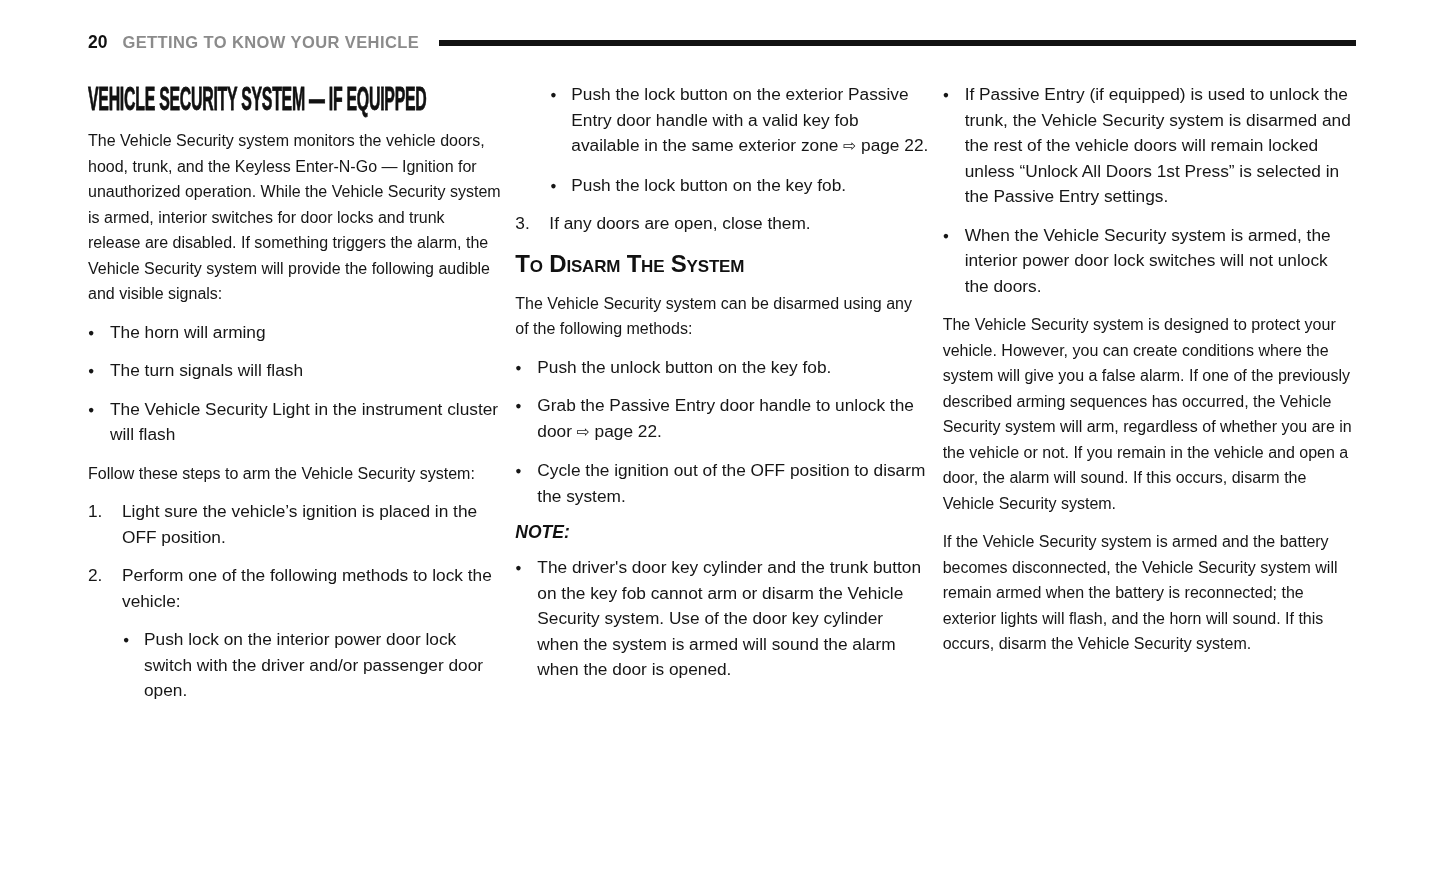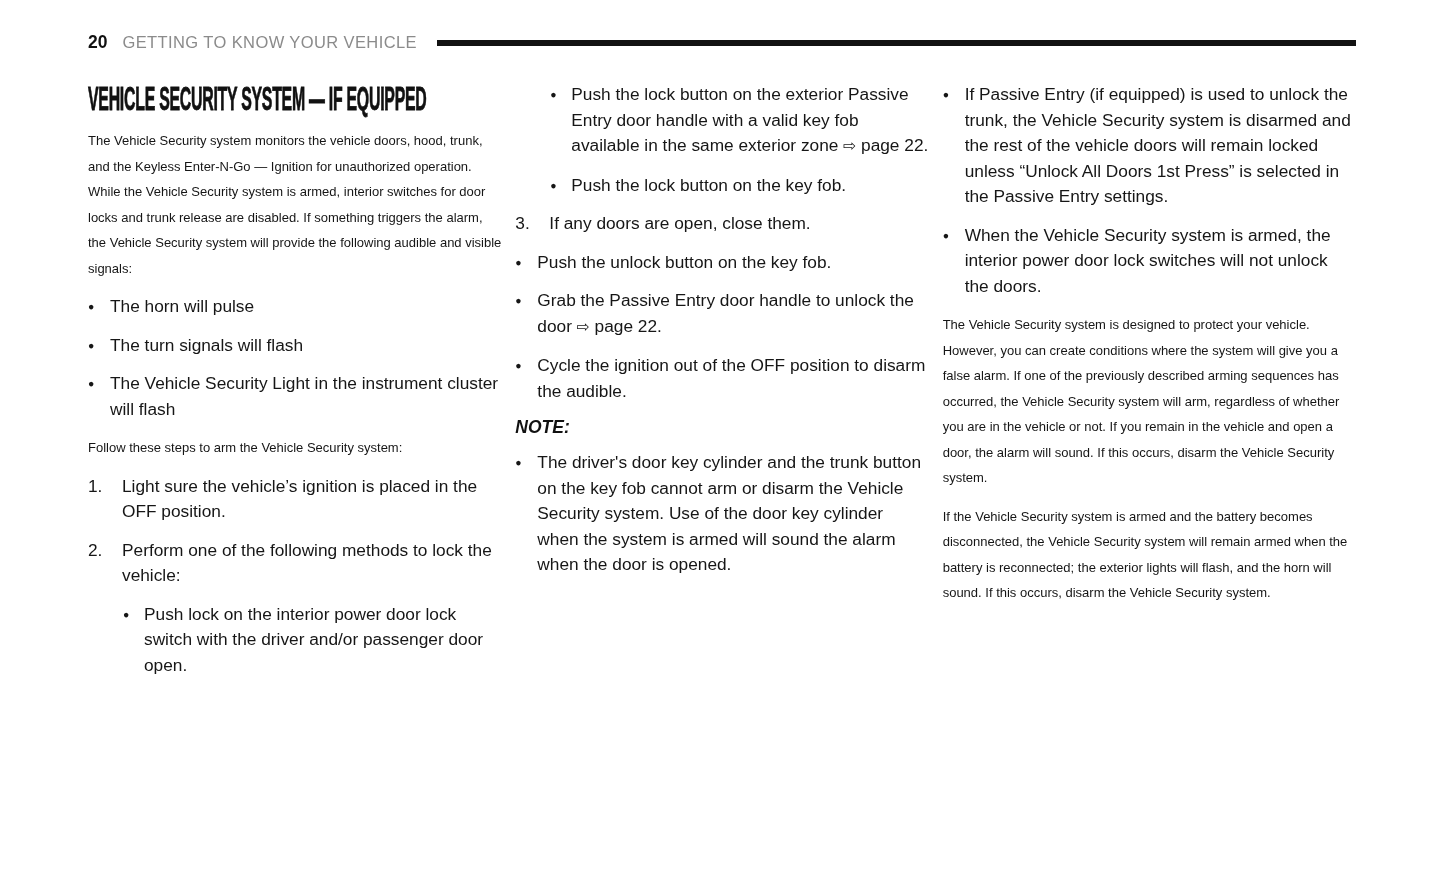--- a/index.html
+++ b/index.html
@@ -13,40 +13,40 @@
   .page-header {
     position: absolute; top: 32px; left: 88px; right: 89px;
     display: flex; align-items: center;
   }
   .page-num {
     font-size: 17.5px; font-weight: bold; color: #111;
     flex: 0 0 auto;
   }
   .chapter {
     font-size: 16.5px; color: #8b8b8b; letter-spacing: 0.4px;
-    margin-left: 15px; flex: 0 0 auto; font-weight: 400; text-align: center;
+    margin-left: 15px; flex: 0 0 auto; font-weight: 700; text-align: center;
   }
   .header-rule {
     flex: 1 1 auto; height: 6px; background: #121212; margin-left: 20px;
     margin-top: 1px;
   }
   .columns {
     position: absolute; top: 82px; left: 88px; right: 89px;
     display: flex; gap: 14px;
   }
   .col { flex: 1 1 0; min-width: 0; }
   .article-title {
     margin: 0 0 13px 0;
     font-size: 33px; font-weight: bold; line-height: 33px;
     letter-spacing: -0.5px; white-space: nowrap;
     transform: scaleX(0.48); transform-origin: 0 50%;
     -webkit-text-stroke: 0.8px #111;
     color: #111;
   }
-  .para { margin: 0 0 13px 0; font-size: 13px; line-height: 25.5px; }
+  .para { margin: 0 0 13px 0; font-size: 16px; line-height: 25.5px; }
   .section-heading {
     margin: 9px 0 13px 0;
     font-size: 24px; font-weight: bold; color: #111;
     font-variant: small-caps; letter-spacing: -0.2px; line-height: 28px;
   }
   .note-heading {
     margin: 4px 0 12px 0; font-size: 17.5px; font-weight: bold; color: #111; font-style: italic;
   }
   .li {
     position: relative; margin: 0 0 13px 0;
@@ -75,21 +75,21 @@
   <span class="header-rule"></span>
 </div>
 
 <div class="columns">
   <section class="col">
     <h1 class="article-title">VEHICLE SECURITY SYSTEM — IF EQUIPPED</h1>
     <div class="blocks">
         <p class="para">The Vehicle Security system monitors the vehicle doors, hood, trunk, and the Keyless Enter-N-Go — Ignition for unauthorized operation. While the Vehicle Security system is armed, interior switches for door locks and trunk release are disabled. If something triggers the alarm, the Vehicle Security system will provide the following audible and visible signals:</p>
         <div class="li bullet">
           <span class="marker">●</span>
-          <span class="li-text">The horn will pulse</span>
+          <span class="li-text">The horn will arming</span>
         </div>
         <div class="li bullet">
           <span class="marker">●</span>
           <span class="li-text">The turn signals will flash</span>
         </div>
         <div class="li bullet">
           <span class="marker">●</span>
           <span class="li-text">The Vehicle Security Light in the instrument cluster will flash</span>
         </div>
         <p class="para">Follow these steps to arm the Vehicle Security system:</p>
@@ -114,31 +114,33 @@
           <span class="li-text">Push the lock button on the exterior Passive Entry door handle with a valid key fob available in the same exterior zone <span class="page-ref-arrow">⇨</span> page 22.</span>
         </div>
         <div class="li bullet sub">
           <span class="marker">●</span>
           <span class="li-text">Push the lock button on the key fob.</span>
         </div>
         <div class="li numbered">
           <span class="marker">3.</span>
           <span class="li-text">If any doors are open, close them.</span>
         </div>
+        <h2 class="section-heading">To Disarm The System</h2>
+        <p class="para">The Vehicle Security system can be disarmed using any of the following methods:</p>
         <div class="li bullet">
           <span class="marker">●</span>
           <span class="li-text">Push the unlock button on the key fob.</span>
         </div>
         <div class="li bullet">
           <span class="marker">●</span>
           <span class="li-text">Grab the Passive Entry door handle to unlock the door <span class="page-ref-arrow">⇨</span> page 22.</span>
         </div>
         <div class="li bullet">
           <span class="marker">●</span>
-          <span class="li-text">Cycle the ignition out of the OFF position to disarm the audible.</span>
+          <span class="li-text">Cycle the ignition out of the OFF position to disarm the system.</span>
         </div>
         <p class="note-heading">NOTE:</p>
         <div class="li bullet">
           <span class="marker">●</span>
           <span class="li-text">The driver's door key cylinder and the trunk button on the key fob cannot arm or disarm the Vehicle Security system. Use of the door key cylinder when the system is armed will sound the alarm when the door is opened.</span>
         </div>
       </div>
   </section>
   <section class="col">
     <div class="blocks">

